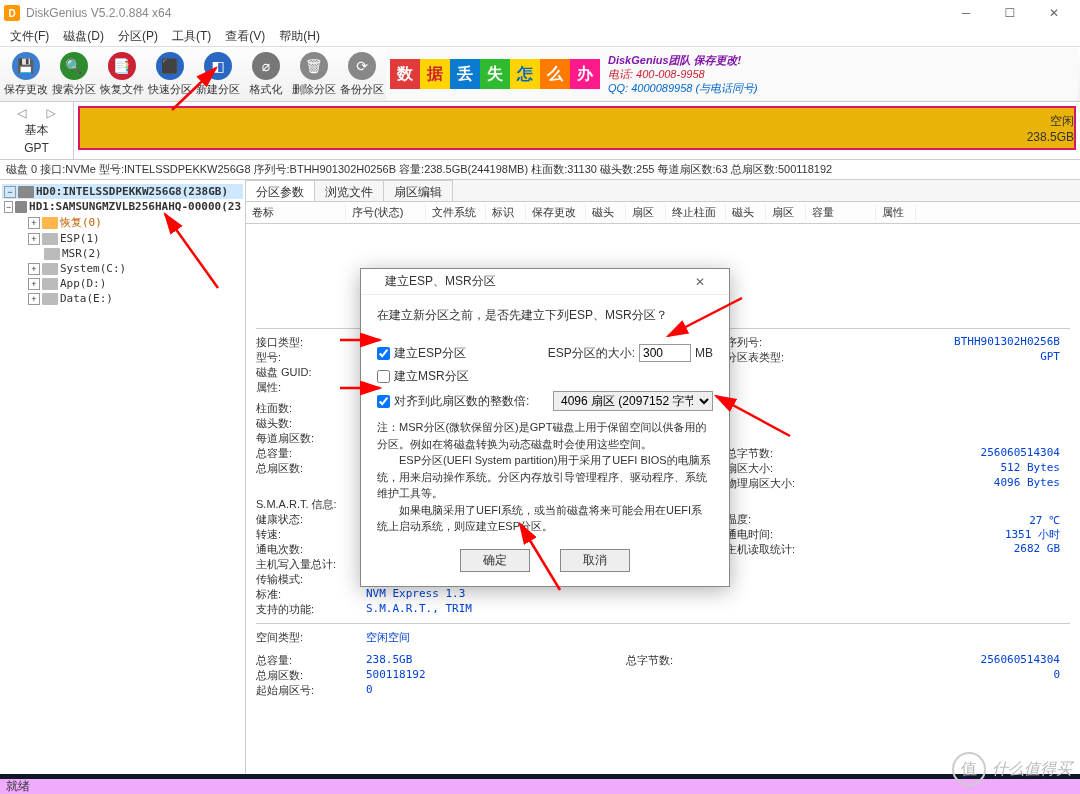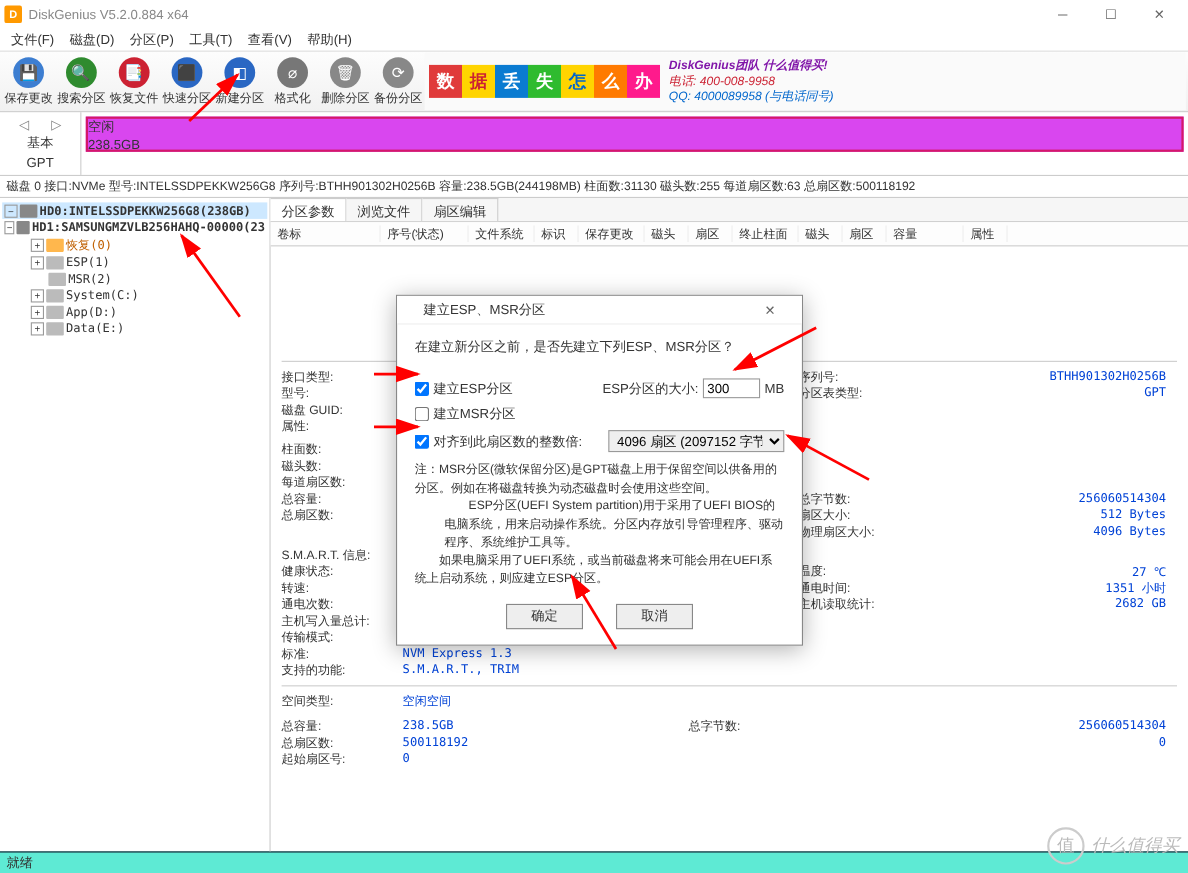--- a/index.html
+++ b/index.html
@@ -14,21 +14,21 @@
   .toolbar { height: 56px; background: linear-gradient(#fdfdfd,#f1f1f1); border-top: 1px solid #ddd; border-bottom: 1px solid #ccc; display: flex; align-items: center; padding: 0 2px; }
   .tbtn { width: 48px; height: 52px; display: flex; flex-direction: column; align-items: center; justify-content: center; font-size: 11px; gap:2px;}
   .tbtn .ticon { width: 28px; height: 28px; border-radius: 50%; display:flex;align-items:center;justify-content:center;color:#fff;font-size:14px; }
   .banner { flex:1; height: 52px; background: #fafafa; display:flex;align-items:center;justify-content:flex-start;padding-left:4px; gap:0;}
   .banner-box { display:inline-flex; }
   .banner-box span { width:30px;height:30px;display:flex;align-items:center;justify-content:center;color:#fff;font-size:16px;font-weight:bold;}
   .maparea { height: 58px; display:flex; border-bottom:1px solid #ccc;}
   .basic-box { width:74px; display:flex;flex-direction:column;align-items:center;justify-content:center;border-right:1px solid #ccc; gap:2px;}
   .basic-box .navbtn{display:flex;gap:20px;color:#888;}
   .partmap { flex:1; padding:4px; }
-  .partbar { height:32px; border:2px solid #d4186a; background:#d946ef; display:flex;flex-direction:column;align-items:flex-start;justify-content:center; }
+  .partbar { height:44px; border:2px solid #d4186a; background:#eab308; display:flex;flex-direction:column;align-items:flex-end;justify-content:center; }
   .infostrip { height:20px; padding:2px 6px; border-bottom:1px solid #ccc; display:flex;align-items:center;gap:6px; font-size:11px;}
   .main { display:flex; height: calc(794px - 26px - 20px - 56px - 58px - 20px - 20px); }
   .tree { width:246px; border-right:1px solid #ccc; padding:4px 2px; overflow:hidden;}
   .tree-row { display:flex;align-items:center;gap:2px;padding:1px 2px; white-space:nowrap;}
   .tree-row.sel { background:#cde8ff; }
   .tree-row .plus { width:12px;display:inline-block;text-align:center;border:1px solid #999;font-size:9px;line-height:10px;}
   .tree-row .diskicon{width:16px;height:12px;background:#888;border-radius:1px;display:inline-block;}
   .tree-row .particon{width:16px;height:12px;background:#bbb;border-radius:1px;display:inline-block;}
   .content { flex:1; position:relative; }
   .tabs { height:22px; display:flex; border-bottom:1px solid #ccc; background:#f6f6f6;}
@@ -37,21 +37,21 @@
   .headers { height:22px; display:flex; border-bottom:1px solid #ccc; background:#fdfdfd;align-items:center;}
   .headers > div { padding:0 6px; border-right:1px solid #eee; font-size:11px;}
   .details { padding:8px 10px; font-size:11px; position:relative;}
   .row { display:flex; }
   .lbl { width:110px; color:#333;}
   .val1 { width:360px; color:#0042d6; font-family:monospace;}
   .lbl2 { width:130px; color:#333;}
   .val2 { flex:1; color:#0042d6; text-align:right; font-family:monospace; padding-right:10px;}
   .sep { height:1px;background:#ccc;margin:6px 0;}
   .detailsbtn { display:inline-block;border:1px solid #aaa;padding:2px 14px;background:#f3f3f3;}
-  .statusbar { height:20px; border-top:1px solid #0f172a; display:flex;align-items:center;padding:0 6px; background:#5eead4;}
+  .statusbar { height:20px; border-top:5px solid #0f172a; display:flex;align-items:center;padding:0 6px; background:#f0abfc;}
   
   .dialog { position:absolute; left:360px; top:268px; width:370px; background:#fff; border:1px solid #888; box-shadow:0 4px 20px rgba(0,0,0,.3); z-index:50;}
   .dialog .dtitle { height:26px;display:flex;align-items:center;justify-content:space-between;padding:0 24px; background:#fff;border-bottom:1px solid #eee;}
   .dialog .dclose { color:#666;}
   .dialog .dbody { padding:12px 16px 14px 16px; font-size:12px;}
   .dialog .drow { display:flex;align-items:center;margin:6px 0;gap:4px;}
   .dialog input[type=text]{ width:52px; border:1px solid #999;padding:1px 3px;font-size:12px;}
   .dialog select { border:1px solid #999;padding:1px 3px;font-size:12px;width:160px;}
   .dialog .note { font-size:11px;line-height:1.5;margin-top:8px;}
   .dialog .btns { display:flex;justify-content:center;gap:30px;margin-top:14px;}
@@ -122,21 +122,21 @@
     <div class="banner-box">
       <span style="background:#e03a3a">数</span>
       <span style="background:#ffd400;color:#c23">据</span>
       <span style="background:#0a7bd1">丢</span>
       <span style="background:#2fbb2f">失</span>
       <span style="background:#ffd400;color:#06c">怎</span>
       <span style="background:#ff7a00">么</span>
       <span style="background:#ff1a8c">办</span>
     </div>
     <div style="margin-left:8px;font-size:11px;line-height:1.3;color:#8116a9;font-style:italic;">
-      <div style="font-weight:bold;">DiskGenius团队 什么值得买!</div>
+      <div style="font-weight:bold;">DiskGenius团队 保存更改!</div>
       <div style="color:#c23;">电话: 400-008-9958</div>
       <div style="color:#0066cc;">QQ: 4000089958 (与电话同号)</div>
     </div>
   </div>
 </div>
 
 <div class="maparea">
   <div class="basic-box">
     <div class="navbtn">
         <span>◁</span>
@@ -369,21 +369,21 @@
       <span>建立MSR分区</span>
     </div>
     <div class="drow">
       <input type="checkbox" checked="" style="">
       <span>对齐到此扇区数的整数倍:</span>
       <span style="flex:1"></span>
       <select><option>4096 扇区 (2097152 字节)</option></select>
     </div>
     <div class="note">
       <div>注：MSR分区(微软保留分区)是GPT磁盘上用于保留空间以供备用的分区。例如在将磁盘转换为动态磁盘时会使用这些空间。</div>
-      <div style="text-indent:2em;margin-left:27px;">ESP分区(UEFI System partition)用于采用了UEFI BIOS的电脑系统，用来启动操作系统。分区内存放引导管理程序、驱动程序、系统维护工具等。</div>
+      <div style="text-indent:2em;">ESP分区(UEFI System partition)用于采用了UEFI BIOS的电脑系统，用来启动操作系统。分区内存放引导管理程序、驱动程序、系统维护工具等。</div>
       <div style="text-indent:2em;">如果电脑采用了UEFI系统，或当前磁盘将来可能会用在UEFI系统上启动系统，则应建立ESP分区。</div>
     </div>
     <div class="btns">
       <div class="dbtn">确定</div>
       <div class="dbtn">取消</div>
     </div>
   </div>
 </div>
 
 <svg class="arrows" width="1080" height="794">

